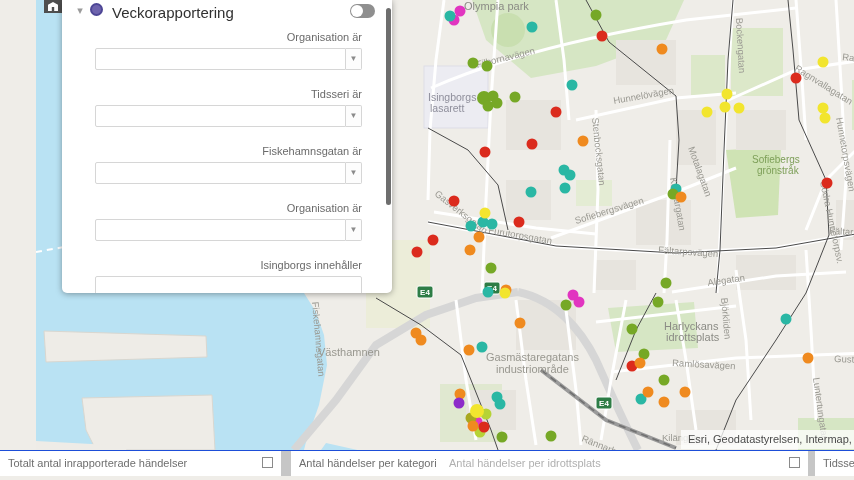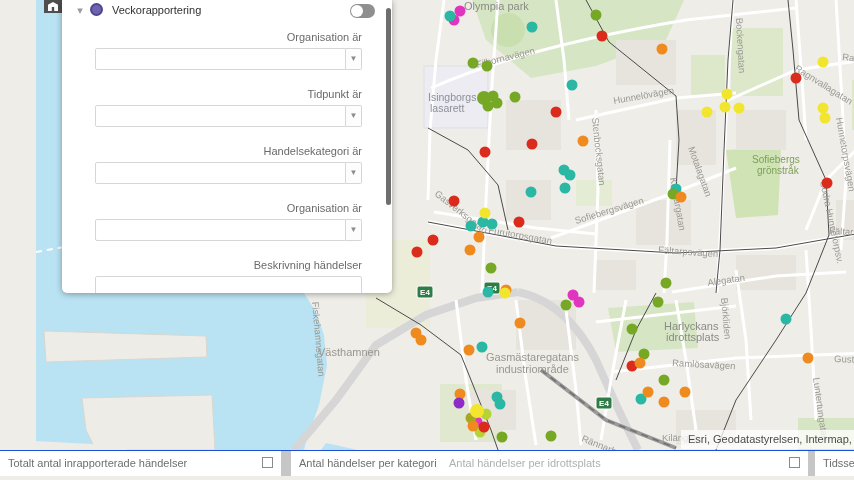--- a/index.html
+++ b/index.html
@@ -22,21 +22,21 @@
     overflow:hidden;}
   #home-btn .glyph{position:absolute;left:4px;top:2px;width:10px;height:9px;background:#fff;
     clip-path:polygon(0 30%,50% 0,100% 30%,100% 100%,62% 100%,62% 55%,38% 55%,38% 100%,0 100%);}
   
   #panel{position:absolute;left:62px;top:0;width:330px;height:293px;background:#fff;
     border-radius:0 0 5px 5px;box-shadow:0 1px 6px rgba(0,0,0,.35);overflow:hidden;z-index:5;}
   .p-header{position:absolute;left:0;top:0;right:0;height:22px;}
   .chev{position:absolute;left:12px;top:4px;width:12px;height:12px;color:#9b9b9b;font-size:11px;line-height:12px;text-align:center;}
   .dot-legend{position:absolute;left:28px;top:3px;width:13px;height:13px;border-radius:50%;
     background:#6e63ad;border:2px solid #4d4695;box-sizing:border-box;}
-  .p-title{position:absolute;left:50px;top:4px;font-size:11px;color:#303030;}
+  .p-title{position:absolute;left:50px;top:4px;font-size:15px;color:#303030;}
   .toggle{position:absolute;left:288px;top:4px;width:25px;height:14px;border-radius:8px;background:#8f8f8f;}
   .toggle .knob{position:absolute;left:1px;top:1px;width:12px;height:12px;border-radius:50%;background:#fff;}
   .field{position:absolute;left:33px;width:267px;}
   .f-label{font-size:11px;color:#6a6a6a;margin-bottom:5px;text-align:right;}
   .combo{display:flex;height:22px;}
   .combo input{flex:1;border:1px solid #d6d6d6;border-radius:2px 0 0 2px;outline:none;
     font-size:11px;padding:0 4px;min-width:0;}
   .combo .dd{width:15px;border:1px solid #d6d6d6;border-left:none;border-radius:0 2px 2px 0;
     background:#fdfdfd;color:#8b8b8b;font-size:8px;line-height:20px;text-align:center;cursor:pointer;}
   .textfield input{width:100%;box-sizing:border-box;height:22px;border:1px solid #d6d6d6;
@@ -305,45 +305,45 @@
 
   <div class="field" style="top:31px">
     <div class="f-label">Organisation är</div>
     <div class="combo">
       <input value="" style="">
       <div class="dd">▼</div>
     </div>
   </div>
 
   <div class="field" style="top:88px">
-    <div class="f-label">Tidpunkt är</div>
+    <div class="f-label">Tidsseri är</div>
     <div class="combo">
       <input value="" style="">
       <div class="dd">▼</div>
     </div>
   </div>
 
   <div class="field" style="top:145px">
-    <div class="f-label">Handelsekategori är</div>
+    <div class="f-label">Fiskehamnsgatan är</div>
     <div class="combo">
       <input value="" style="">
       <div class="dd">▼</div>
     </div>
   </div>
 
   <div class="field" style="top:202px">
     <div class="f-label">Organisation är</div>
     <div class="combo">
       <input value="" style="">
       <div class="dd">▼</div>
     </div>
   </div>
 
   <div class="field textfield" style="top:259px">
-    <div class="f-label">Beskrivning händelser</div>
+    <div class="f-label">Isingborgs innehåller</div>
     <input value="" style="">
   </div>
 
   <div id="scroll-thumb"></div>
 </div>
 
 <div id="bottom-bar">
   <div class="bpanel bp1">
     <span>Totalt antal inrapporterade händelser</span>
     <div class="expand"></div>

